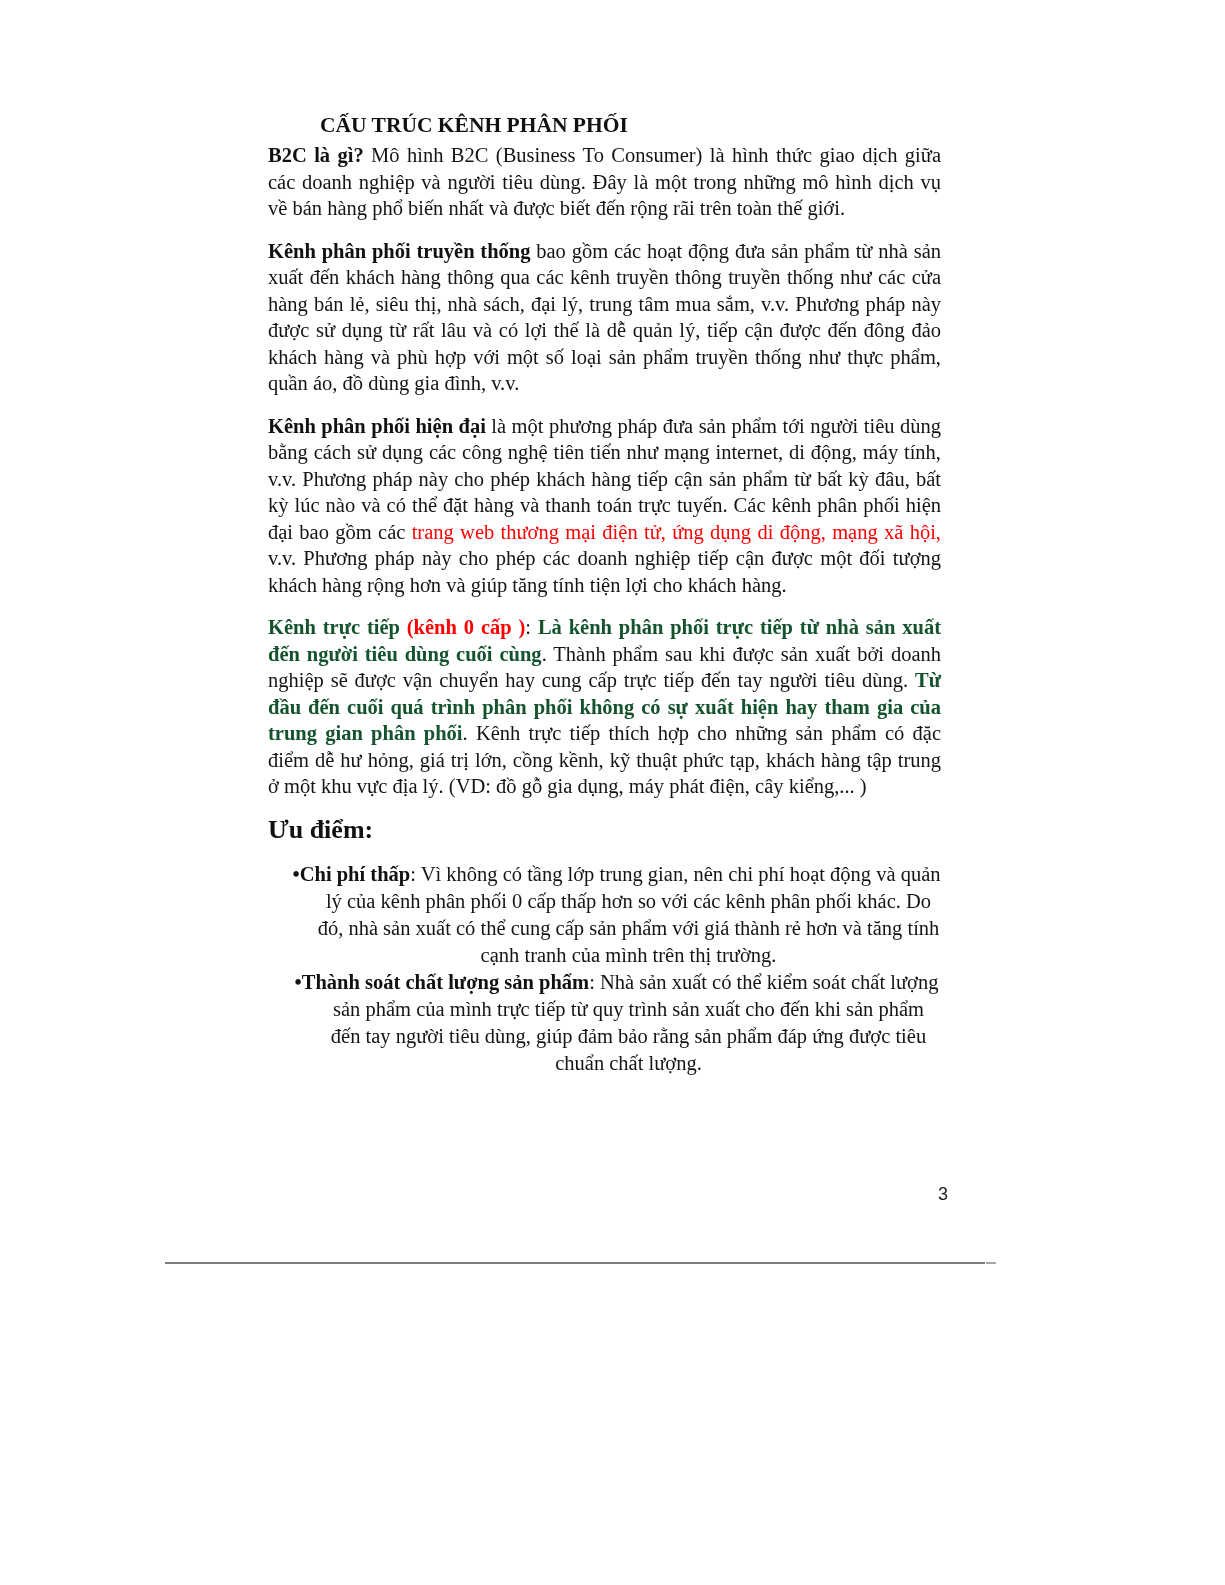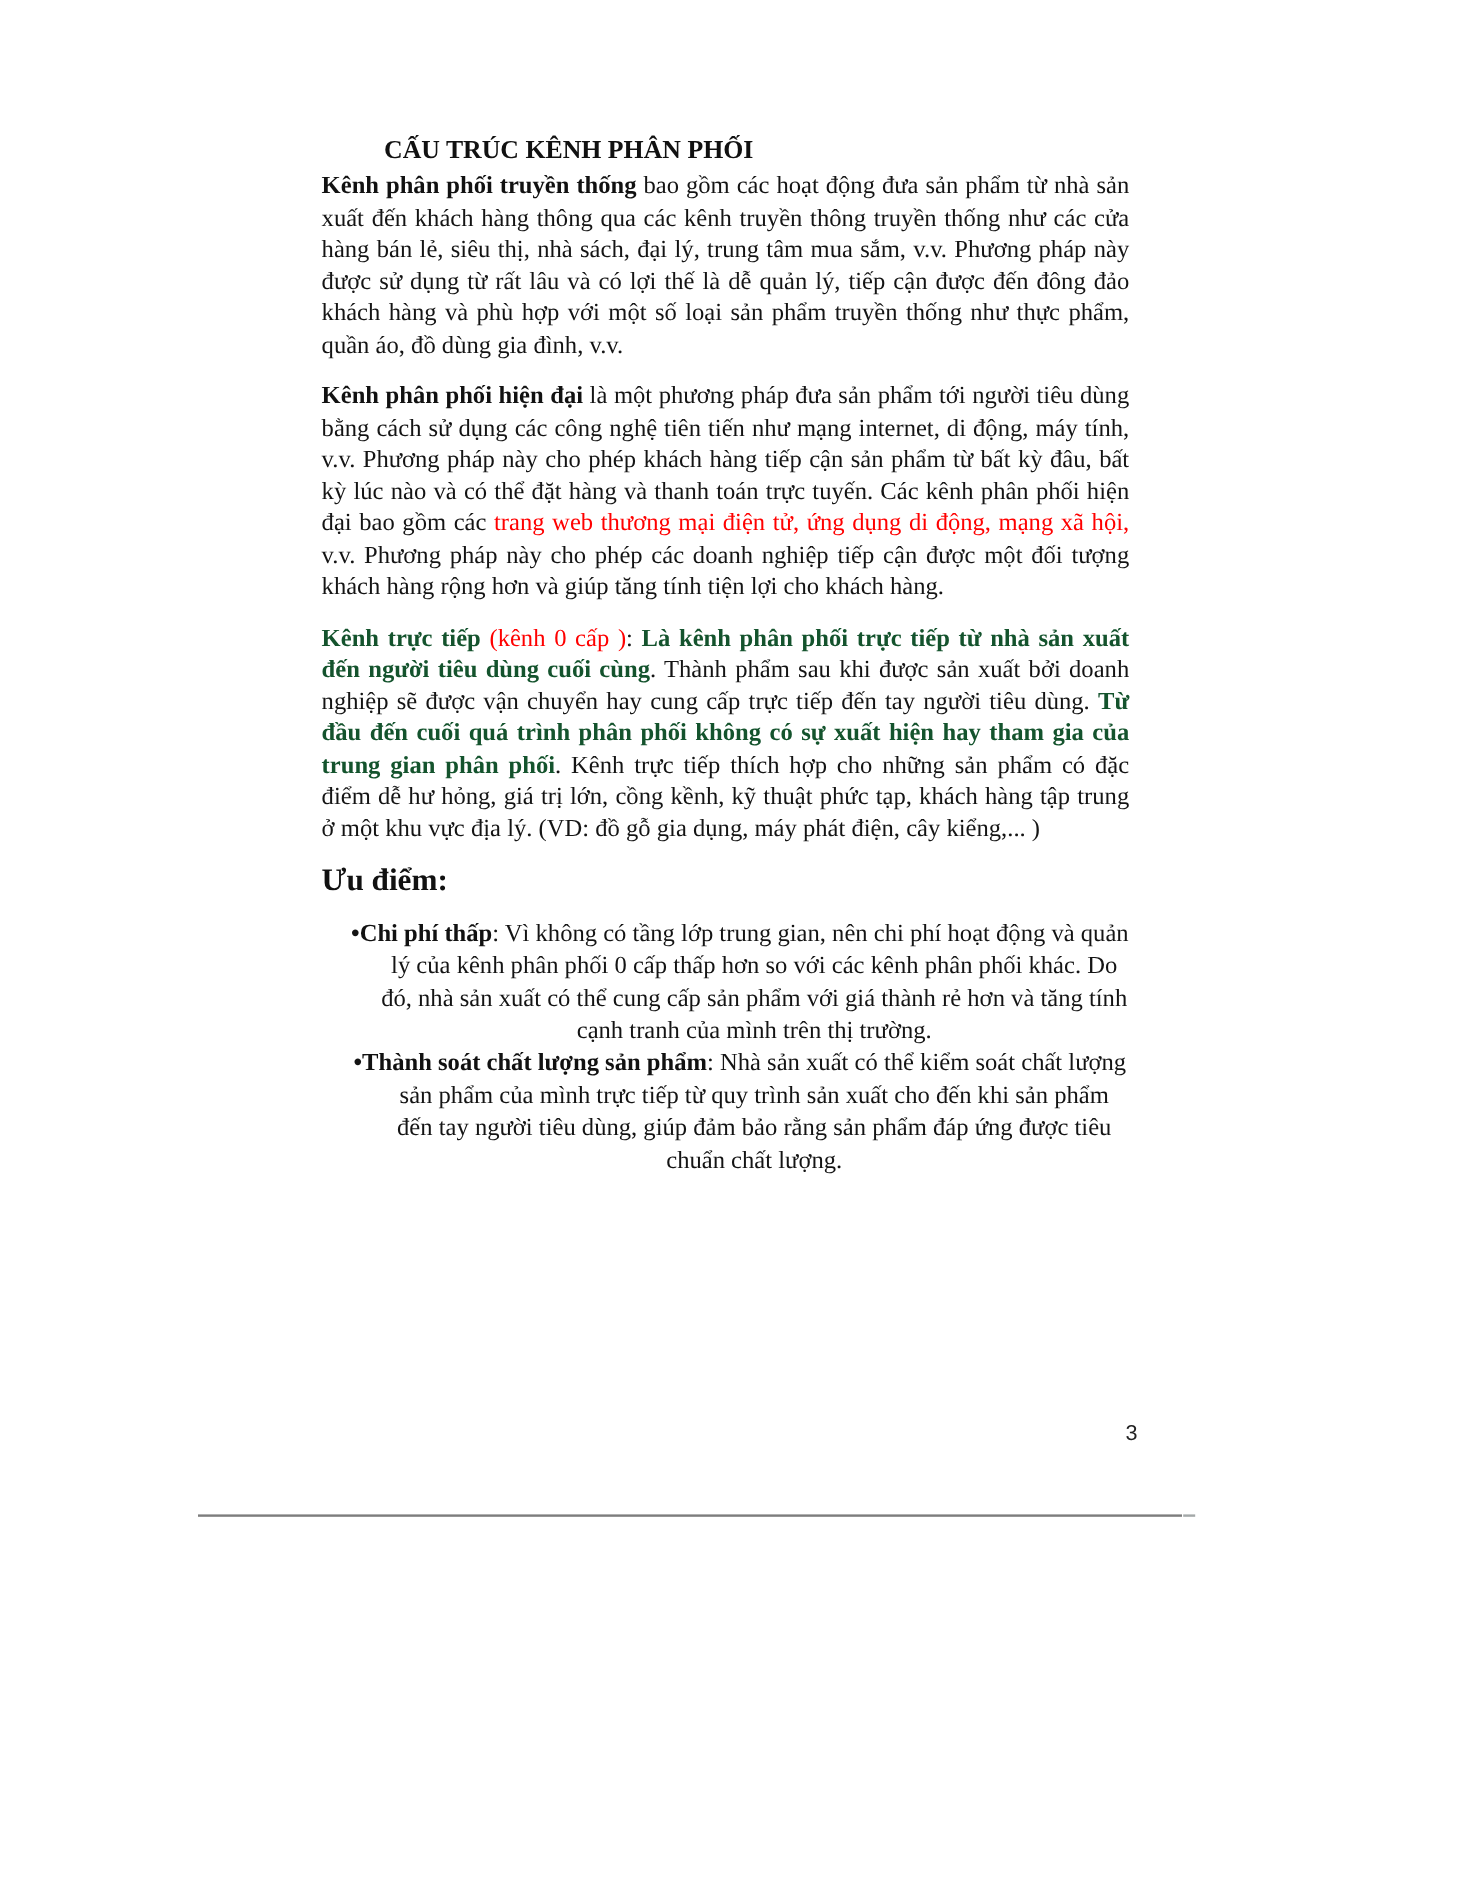--- a/index.html
+++ b/index.html
@@ -61,21 +61,21 @@
     margin: 0;
     padding-left: 48px;
     text-indent: -24px;
   }
   .bullet-marker {
     font-weight: bold;
   }
   .run-normal { font-weight: normal; color: #141414; }
   .run-bold-black { font-weight: bold; color: #111111; }
   .run-red { font-weight: normal; color: #ff0000; }
-  .run-red-bold { font-weight: normal; color: #ff0000; }
+  .run-red-bold { font-weight: bold; color: #ff0000; }
   .run-navy-bold { font-weight: bold; color: #14532d; }
   .page-number {
     position: absolute;
     left: 938px;
     top: 1184px;
     font-family: "Liberation Sans", "DejaVu Sans", sans-serif;
     font-size: 18px;
     color: #222222;
   }
   .footer-line {
@@ -95,20 +95,21 @@
     background: #a3a8a8;
   }
 </style>
 </head>
 <body>
 
 <div class="page">
   <div class="content">
     <div class="doc-title">CẤU TRÚC KÊNH PHÂN PHỐI</div>
     <div id="paragraph-list">
+        <p class="para"><span class="run-bold-black">B2C là gì?</span><span class="run-normal"> Mô hình B2C (Business To Consumer) là hình thức giao dịch giữa các doanh nghiệp và người tiêu dùng. Đây là một trong những mô hình dịch vụ về bán hàng phổ biến nhất và được biết đến rộng rãi trên toàn thế giới.</span></p>
         <p class="para"><span class="run-bold-black">Kênh phân phối truyền thống</span><span class="run-normal"> bao gồm các hoạt động đưa sản phẩm từ nhà sản xuất đến khách hàng thông qua các kênh truyền thông truyền thống như các cửa hàng bán lẻ, siêu thị, nhà sách, đại lý, trung tâm mua sắm, v.v. Phương pháp này được sử dụng từ rất lâu và có lợi thế là dễ quản lý, tiếp cận được đến đông đảo khách hàng và phù hợp với một số loại sản phẩm truyền thống như thực phẩm, quần áo, đồ dùng gia đình, v.v.</span></p>
         <p class="para"><span class="run-bold-black">Kênh phân phối hiện đại</span><span class="run-normal"> là một phương pháp đưa sản phẩm tới người tiêu dùng bằng cách sử dụng các công nghệ tiên tiến như mạng internet, di động, máy tính, v.v. Phương pháp này cho phép khách hàng tiếp cận sản phẩm từ bất kỳ đâu, bất kỳ lúc nào và có thể đặt hàng và thanh toán trực tuyến. Các kênh phân phối hiện đại bao gồm các </span><span class="run-red">trang web thương mại điện tử, ứng dụng di động, mạng xã hội,</span><span class="run-normal"> v.v. Phương pháp này cho phép các doanh nghiệp tiếp cận được một đối tượng khách hàng rộng hơn và giúp tăng tính tiện lợi cho khách hàng.</span></p>
         <p class="para"><span class="run-navy-bold">Kênh trực tiếp </span><span class="run-red-bold">(kênh 0 cấp )</span><span class="run-normal">: </span><span class="run-navy-bold">Là kênh phân phối trực tiếp từ nhà sản xuất đến người tiêu dùng cuối cùng</span><span class="run-normal">. Thành phẩm sau khi được sản xuất bởi doanh nghiệp sẽ được vận chuyển hay cung cấp trực tiếp đến tay người tiêu dùng. </span><span class="run-navy-bold">Từ đầu đến cuối quá trình phân phối không có sự xuất hiện hay tham gia của trung gian phân phối</span><span class="run-normal">. Kênh trực tiếp thích hợp cho những sản phẩm có đặc điểm dễ hư hỏng, giá trị lớn, cồng kềnh, kỹ thuật phức tạp, khách hàng tập trung ở một khu vực địa lý. (VD: đồ gỗ gia dụng, máy phát điện, cây kiểng,... )</span></p>
       </div>
     <div class="uu-heading">Ưu điểm:</div>
     <ul class="bullet-list" id="bullet-list">
         <li class="bullet-item"><span class="bullet-marker">•</span><span class="run-bold-black">Chi phí thấp</span><span class="run-normal">: Vì không có tầng lớp trung gian, nên chi phí hoạt động và quản lý của kênh phân phối 0 cấp thấp hơn so với các kênh phân phối khác. Do đó, nhà sản xuất có thể cung cấp sản phẩm với giá thành rẻ hơn và tăng tính cạnh tranh của mình trên thị trường.</span></li>
         <li class="bullet-item"><span class="bullet-marker">•</span><span class="run-bold-black">Thành soát chất lượng sản phẩm</span><span class="run-normal">: Nhà sản xuất có thể kiểm soát chất lượng sản phẩm của mình trực tiếp từ quy trình sản xuất cho đến khi sản phẩm đến tay người tiêu dùng, giúp đảm bảo rằng sản phẩm đáp ứng được tiêu chuẩn chất lượng.</span></li>
       </ul>
   </div>

